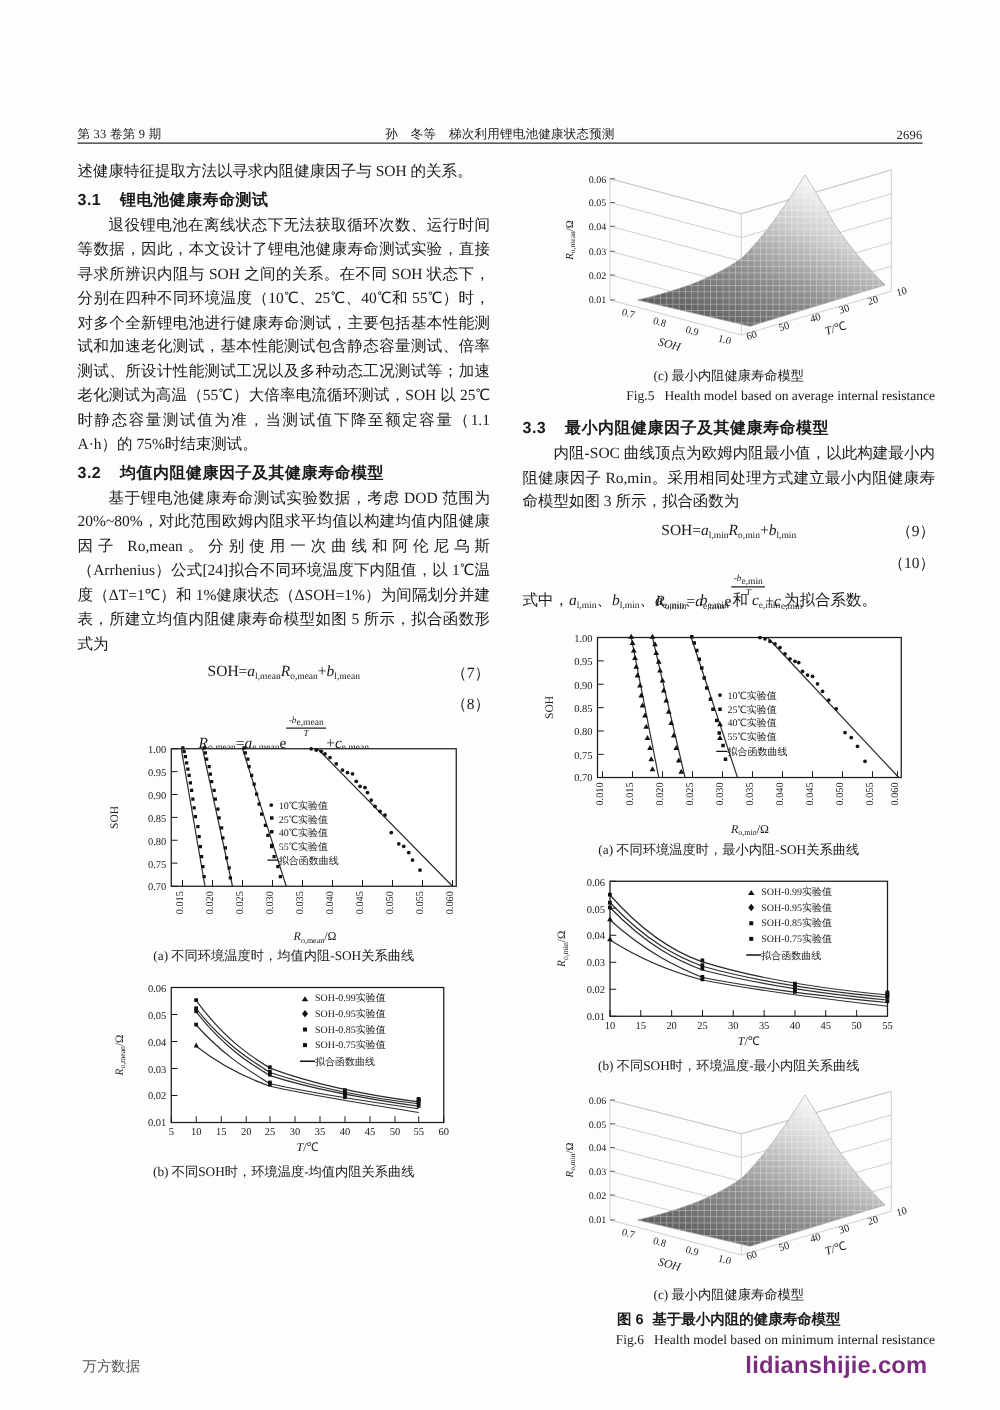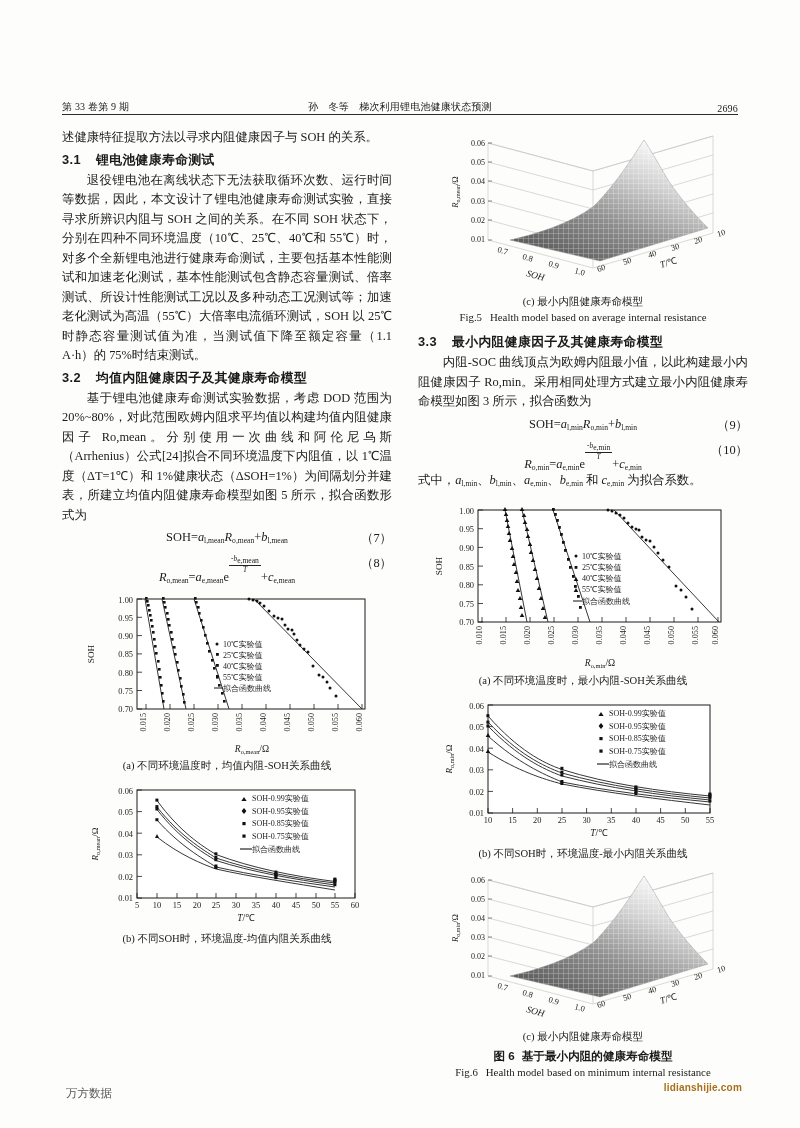--- a/index.html
+++ b/index.html
@@ -50,55 +50,55 @@
     font-size:12.4px; text-align:center;
   }
   .eq .num { position:absolute; right:0; top:0; }
   .eq-tall { height:27px; }
   sub.s { font-size:7.6px; vertical-align:-2px; }
   i { font-family:"Liberation Serif", serif; }
   .frac {
     display:inline-block; vertical-align:9px; text-align:center;
     font-size:7.4px; line-height:8px;
   }
-  .frac .top { display:block; padding:0 2px; }
+  .frac .top { display:block; padding:0 2px;margin-top:17px; }
   .frac .bar { display:block; border-top:.8px solid #222; }
   .frac .bot { display:block; padding:0 2px; }
 
   
   .fig { margin-top:7px; }
   .cap {
     text-align:center; font-size:10.6px; margin-top:2px; line-height:14px;
   }
   .figtitle {
     text-align:center; font-size:11.6px; margin-top:4px; line-height:16px;
     font-weight:bold; font-family:"Liberation Sans", sans-serif;
   }
   .figtitle .lab { margin-right:7px; }
   .figtitle-en {
-    text-align:center; font-size:10.8px; margin-top:1px; line-height:15px;
+    text-align:right; font-size:10.8px; margin-top:1px; line-height:15px;
     font-family:"Liberation Serif", serif; font-weight:normal;
   }
   .figtitle-en .lab { margin-right:8px; }
 
   
   .plot { position:relative; width:330px; }
   .plot svg { display:block; }
   .axtext { font-family:"Liberation Serif", serif; fill:#1b1b1b; }
 
   
   .footer-cn {
     position:absolute; left:66px; top:1086px;
     font-size:11.5px; color:#555;
   }
   .footer-wm {
     position:absolute; right:58px; top:1082px;
-    font-size:10px; font-weight:bold;
+    font-size:19px; font-weight:bold;
     font-family:"Liberation Sans", sans-serif;
-    color:#a16207; letter-spacing:.2px; opacity:.92;text-align:right;
+    color:#701a75; letter-spacing:.2px; opacity:.92;text-align:right;
   }
 </style>
 </head>
 <body>
 
 <div class="page">
 
   <div class="runhead">
     <span>第 33 卷第 9 期</span>
     <span class="rh-center">孙　冬等　梯次利用锂电池健康状态预测</span>

